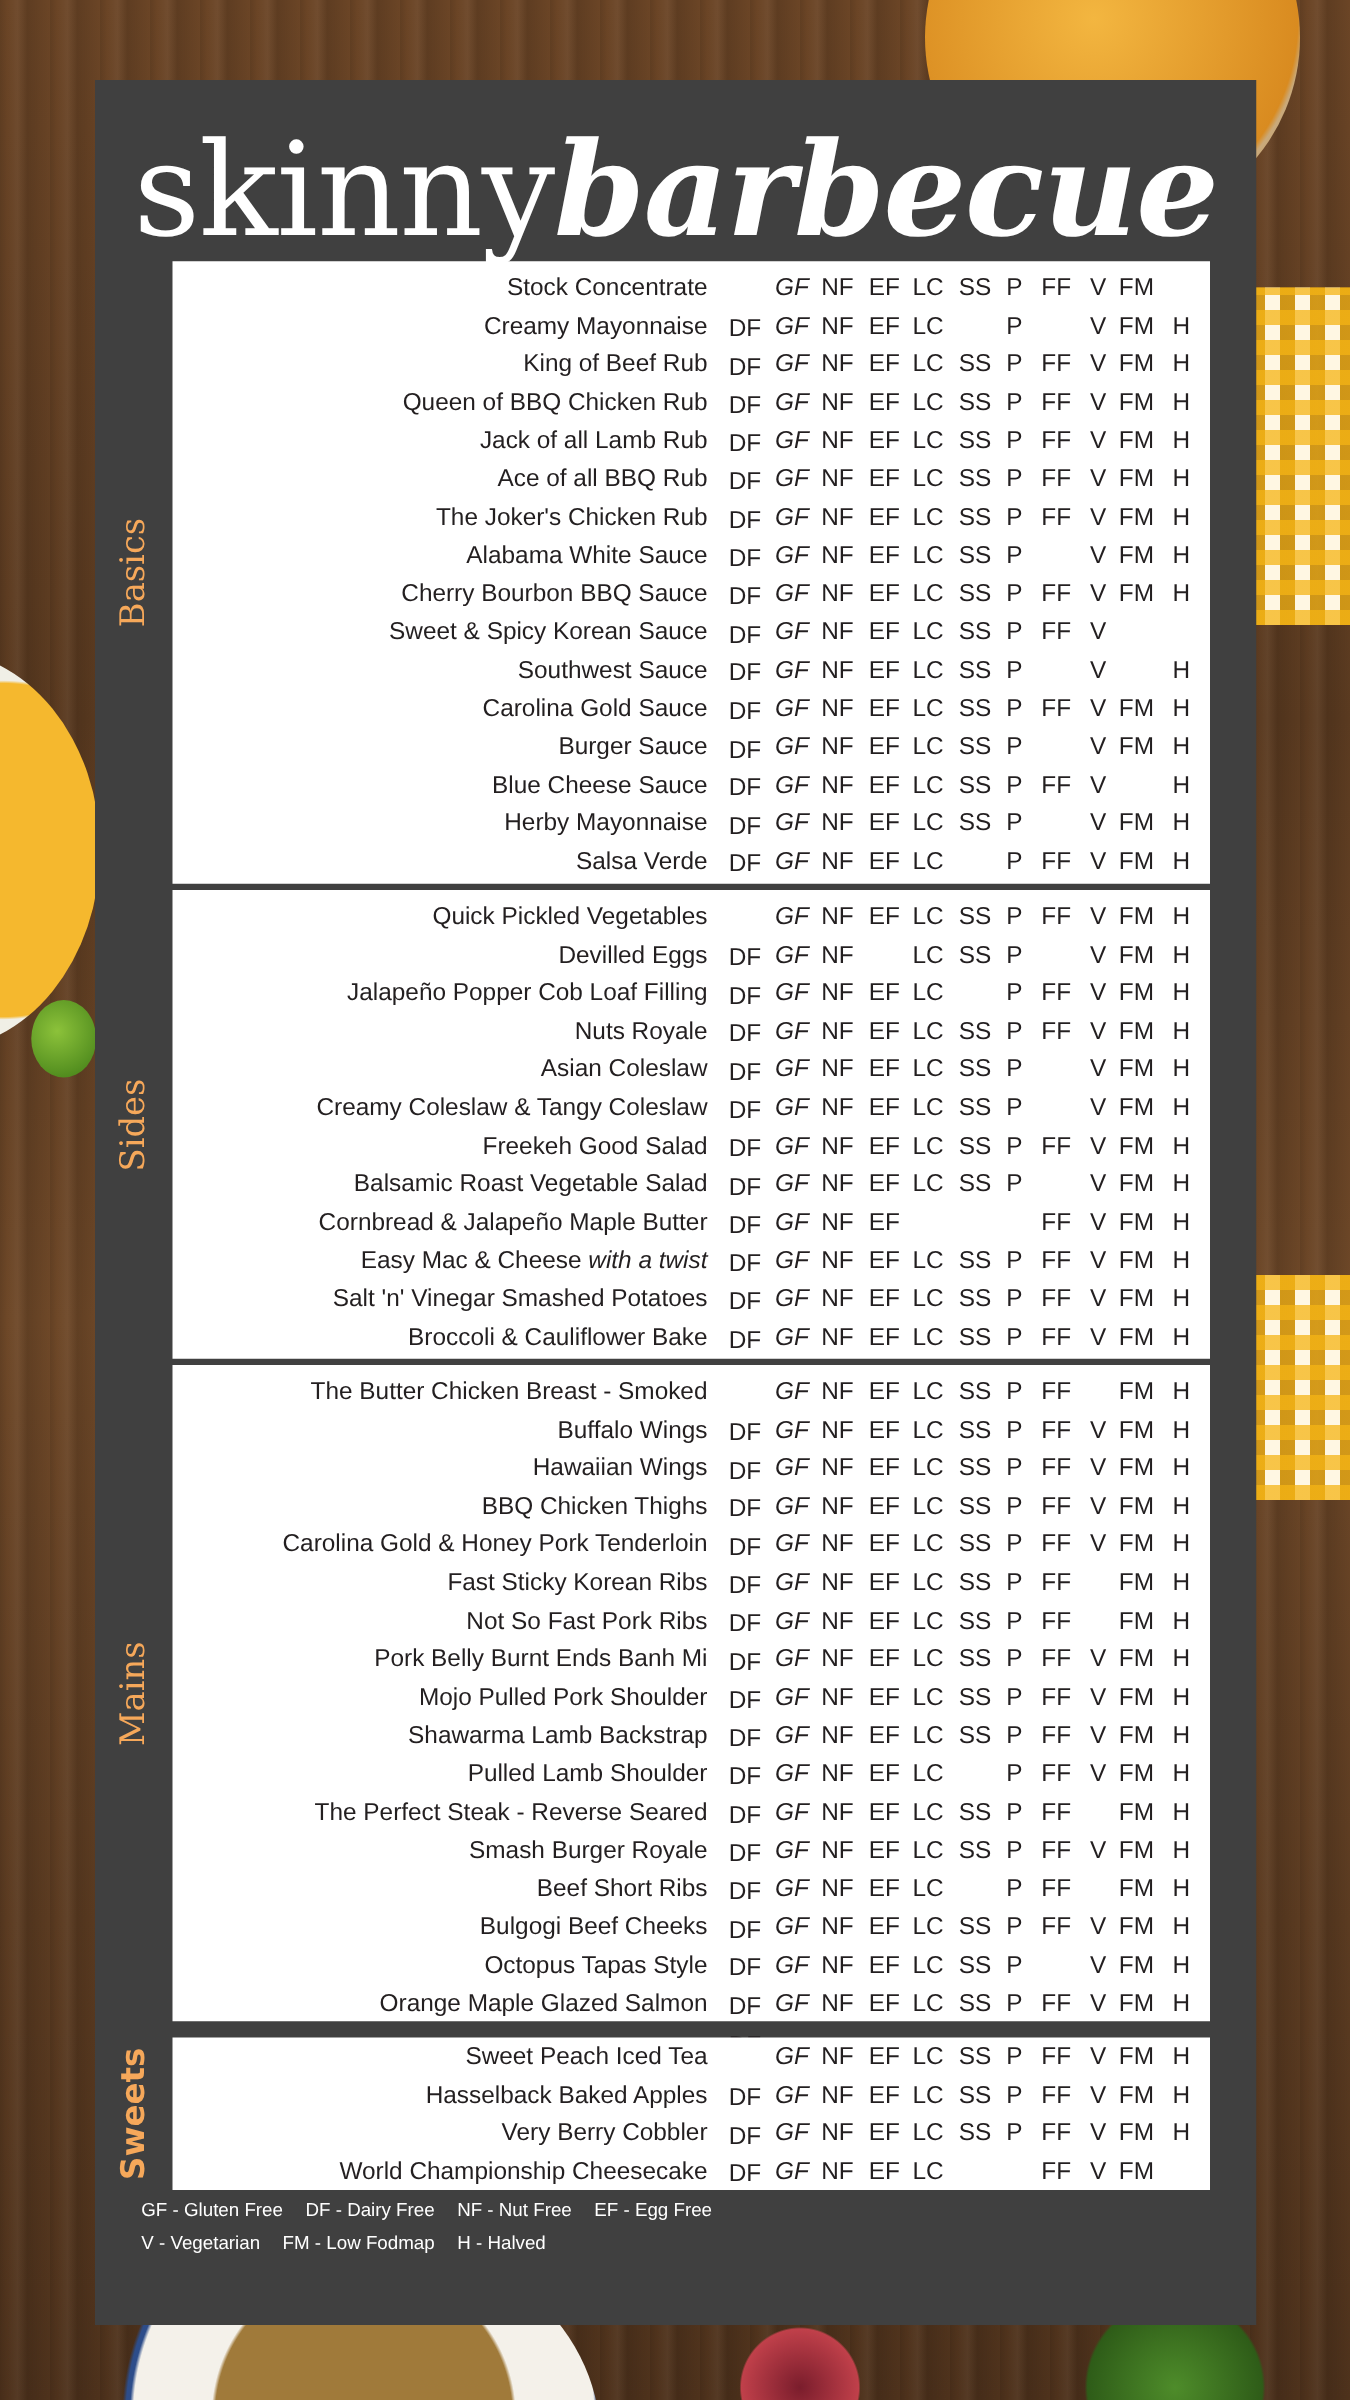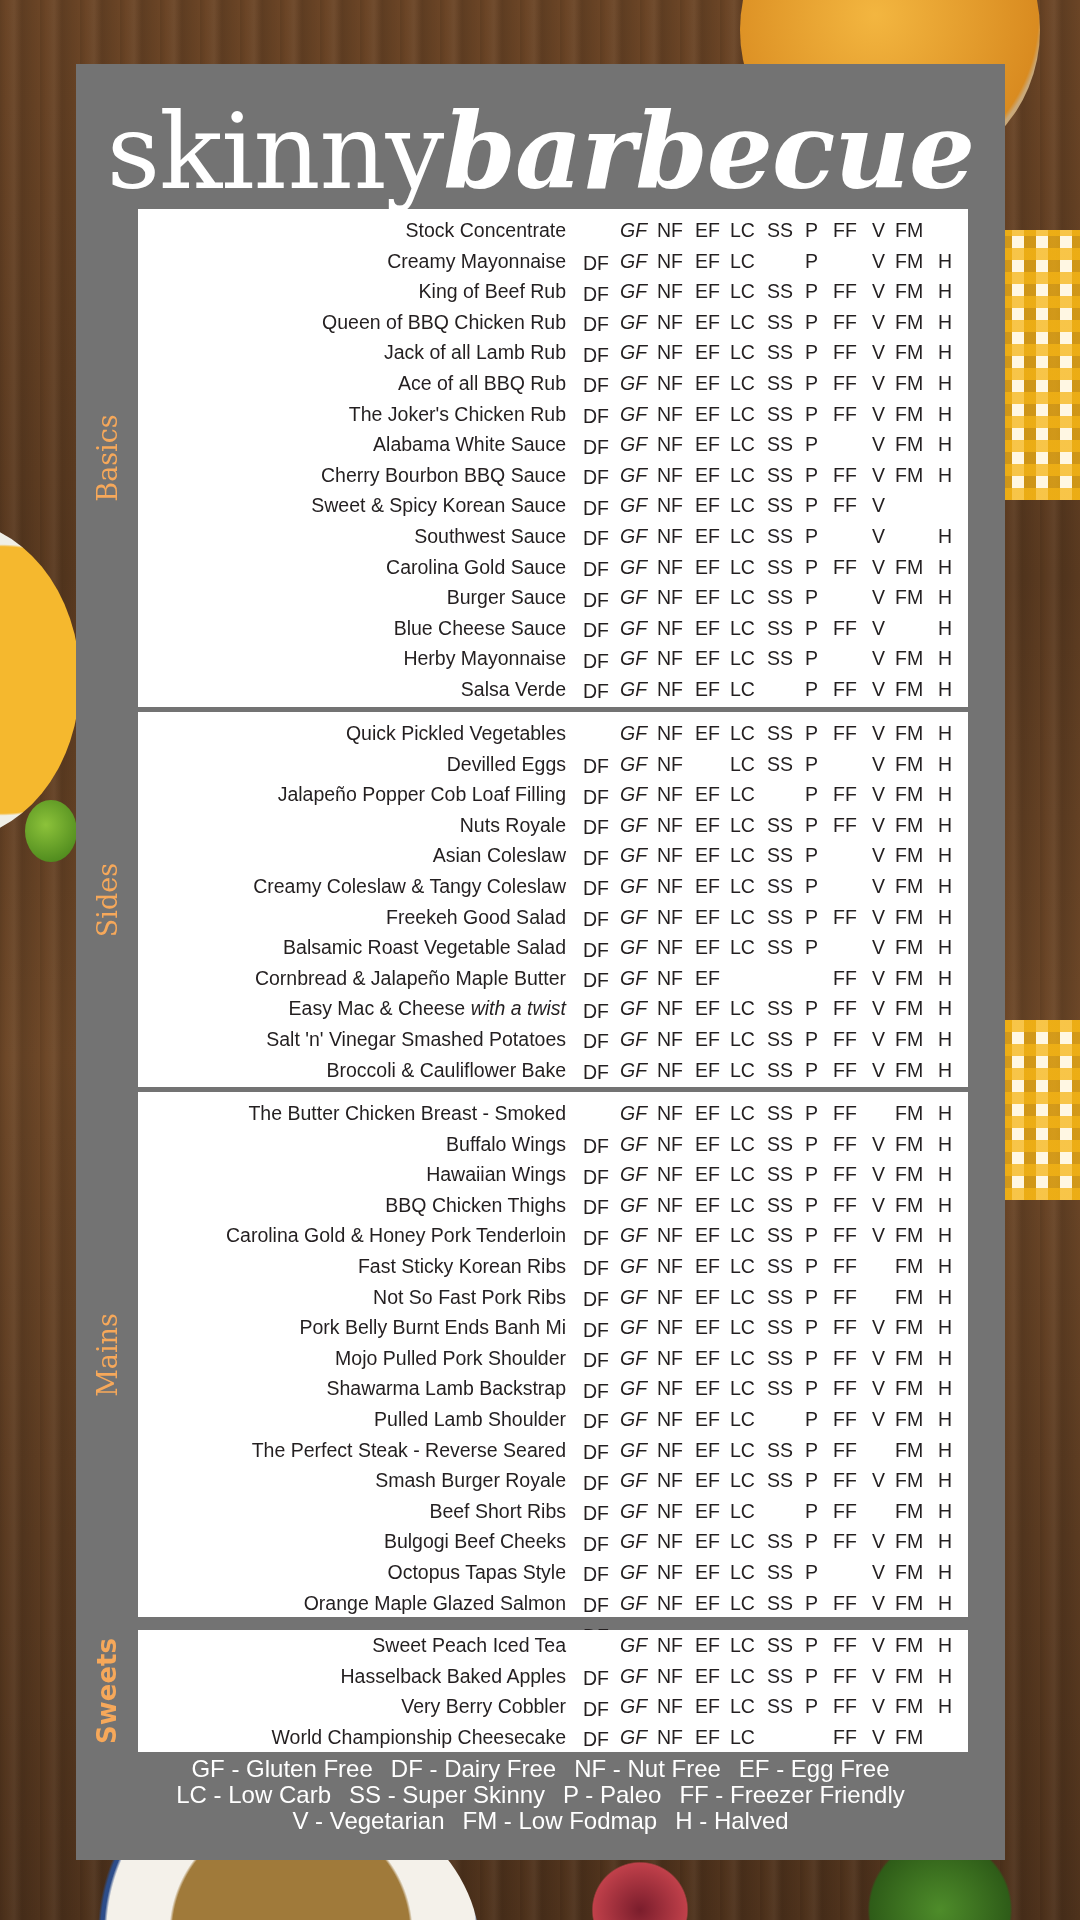--- a/index.html
+++ b/index.html
@@ -22,21 +22,21 @@
   .deco.gingham2 { position: absolute; right: 0; top: 1020px; width: 80px; height: 180px; border-radius: 0;
     background:
       repeating-linear-gradient(0deg, rgba(245,180,20,0.75) 0 12px, rgba(255,255,255,0.0) 12px 24px),
       repeating-linear-gradient(90deg, rgba(245,180,20,0.75) 0 12px, #fff7e3 12px 24px); }
   .deco.plate { left: 60px; top: 1780px; width: 420px; height: 340px; background: radial-gradient(circle at 55% 45%, #a07a3a 0 40%, #f4f1ea 41% 62%, #2d4d8a 63% 64%, transparent 65%); }
   .deco.pom { left: 580px; top: 1860px; width: 120px; height: 100px; background: radial-gradient(circle, #7a1d2c, #c0404a 60%, transparent 62%); }
   .deco.herbs { right: 40px; top: 1850px; width: 200px; height: 120px; background: radial-gradient(circle, #4e8c2a, #2e5c18 60%, transparent 62%); }
 
   .panel {
     position: absolute; left: 76px; top: 64px; width: 929px; height: 1796px;
-    background: #737373;
+    background: #404040;
   }
   .logo {
     position: absolute; left: 0; right: 0; top: 28px; height: 120px;
     text-align: center; color: #ffffff; font-size: 104px; line-height: 120px;
     letter-spacing: -1px;
   }
   .logo .thin { font-family: "DejaVu Serif", serif; font-weight: normal; }
   .logo .bold { font-family: "DejaVu Serif", serif; font-weight: bold; font-style: italic; }
 
   .section {
@@ -56,22 +56,22 @@
 
   .row { position: relative; height: 30.6px; font-size: 19.5px; color: #231f20; line-height: 30.6px; white-space: nowrap; }
   .row .name { position: absolute; right: 402px; text-align: right; }
   .row .name i { font-style: italic; margin-top: 20px; }
   .row .tag { position: absolute; top: 0; }
   .t0 { left: 445px; margin-top: 33px; } .t1 { left: 482px; font-style: italic; } .t2 { left: 519px; } .t3 { left: 557px; }
   .t4 { left: 592px; } .t5 { left: 629px; } .t6 { left: 667px; } .t7 { left: 695px; }
   .t8 { left: 734px; } .t9 { left: 757px; } .t10 { left: 800px; }
 
   .legend {
-    position: absolute; left: 0; right: 0; top: 1692px; text-align: center;
-    color: #ffffff; font-size: 24px; line-height: 26px;
+    position: absolute; left: 0; right: 0; top: 1692px; 
+    color: #ffffff; font-size: 15px; line-height: 26px; padding-left: 28px;
   }
   .legend .line span { margin: 0 9px; }
 </style>
 </head>
 <body>
 
 <div class="deco cake"></div>
 <div class="deco mac"></div>
 <div class="deco lime"></div>
 <div class="deco gingham1"></div>
@@ -785,16 +785,15 @@
         <span class="tag t6"></span>
         <span class="tag t7">FF</span>
         <span class="tag t8">V</span>
         <span class="tag t9">FM</span>
         <span class="tag t10"></span>
       </div>
     </div>
 
   <div class="legend" id="legend">
       <div class="line"><span>GF - Gluten Free</span><span>DF - Dairy Free</span><span>NF - Nut Free</span><span>EF - Egg Free</span></div>
-      <div class="line"><span>LC - Low Carb</span><span>SS - Super Skinny</span><span>P - Paleo</span><span>FF - Freezer Friendly</span></div>
       <div class="line"><span>V - Vegetarian</span><span>FM - Low Fodmap</span><span>H - Halved</span></div>
     </div>
 </div>
 
 </body></html>

